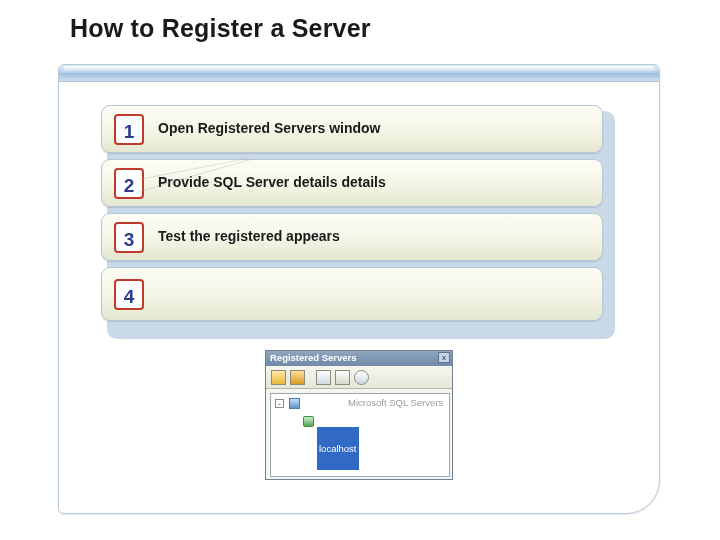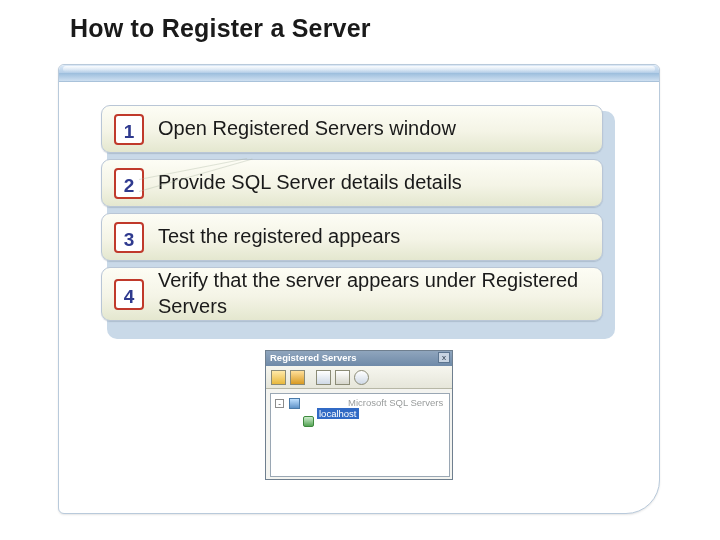--- a/index.html
+++ b/index.html
@@ -116,22 +116,22 @@
   .step-row.r3 .step-num { top: 11px; }
 
   .step-text {
     position: absolute;
     left: 56px;
     right: 10px;
     top: 0;
     height: 100%;
     display: flex;
     align-items: center;
-    font-size: 20px;
-    font-weight: normal;
+    font-size: 14px;
+    font-weight: bold;
     color: #1a1a1a;
     line-height: 1.28;
   }
 
   
   .guide {
     position: absolute;
     background: rgba(170,180,160,0.35);
     height: 1px;
     transform-origin: left center;
@@ -256,25 +256,25 @@
     width: 11px;
     height: 11px;
     background: linear-gradient(to bottom,#cdeccd,#55a455);
     border: 1px solid #3e8a3e;
     border-radius: 2px;
     box-sizing: border-box;
   }
   .tree-child-label {
     position: absolute;
     left: 46px;
-    top: 14px;
+    top: 33px;
     font-size: 9.5px;
     color: #ffffff;
     background: #316ac5;
-    padding: 0 2px;
+    padding: 16px 2px;
     white-space: nowrap;
   }
 </style>
 </head>
 <body>
 
 <div id="slide">
 
   <div class="slide-title">How to Register a Server</div>
 
@@ -297,21 +297,20 @@
         <div class="step-text">Provide SQL Server details details</div>
       </div>
 
       <div class="step-row r2">
         <div class="step-num">3</div>
         <div class="step-text">Test the registered appears</div>
       </div>
 
       <div class="step-row r3">
         <div class="step-num">4</div>
-        <div class="step-text">Verify that the server appears under Registered Servers</div>
       </div>
 
       <div class="guide" style="left:38px; top:74px; width:110px; transform: rotate(-11deg);"></div>
       <div class="guide" style="left:38px; top:86px; width:118px; transform: rotate(-16deg);"></div>
     </div>
 
     <div class="mini-window">
       <div class="mini-titlebar">
         <div class="mini-title">Registered Servers</div>
         <div class="mini-close">x</div>

